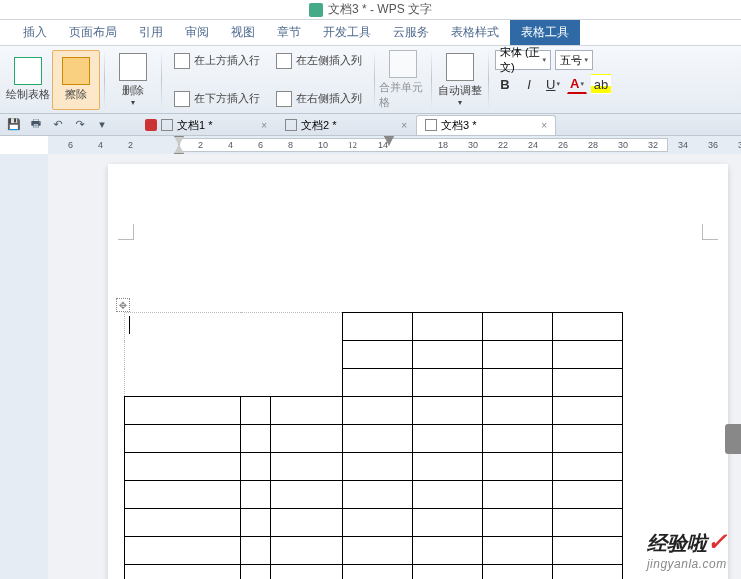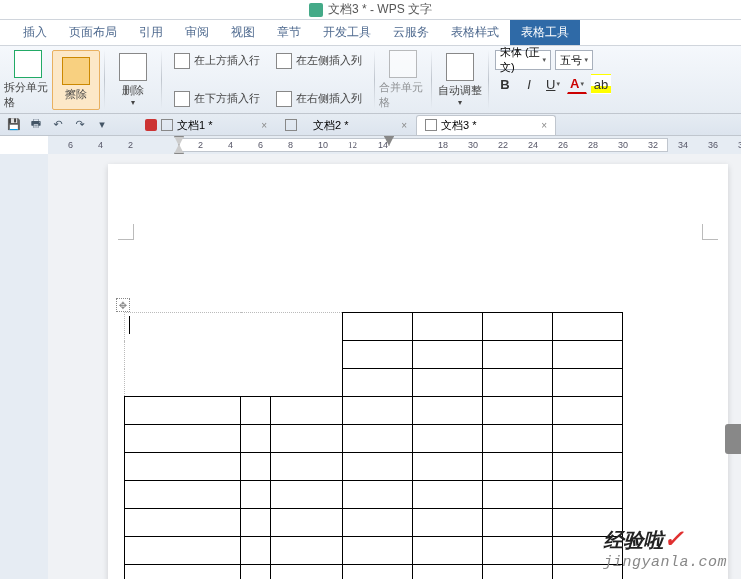--- a/index.html
+++ b/index.html
@@ -61,21 +61,21 @@
 .word-table { position: absolute; top: 148px; left: 16px; border-collapse: collapse; }
 .word-table td { border: 1px solid #000; height: 28px; padding: 0 4px; font-size: 12px; vertical-align: top; }
 .word-table td.erased { border: 1px dotted #bbb; }
 .cursor-line { display: inline-block; width: 1px; height: 18px; background: #000; vertical-align: top; margin-top: 3px; }
 
 .side-handle { position: absolute; right: 0; top: 270px; width: 16px; height: 30px; background: #888; border-radius: 3px 0 0 3px; }
 
 .watermark { position: absolute; right: 14px; bottom: 8px; text-align: left; pointer-events: none; }
 .watermark .l1 { font-size: 20px; font-weight: bold; color: #222; font-style: italic; }
 .watermark .l1 .chk { color: #e03030; font-size: 24px; }
-.watermark .l2 { font-size: 15px; color: #888; font-style: italic; letter-spacing: 0.5px; font-family: Liberation Mono, monospace; }
+.watermark .l2 { font-size: 12px; color: #888; font-style: italic; letter-spacing: 0.5px; }
 </style>
 </head>
 <body>
 
 <div class="title-bar">
   <span class="wps-icon"></span>
   <span>文档3 *</span>
   <span>&nbsp;-&nbsp;</span>
   <span>WPS 文字</span>
 </div>
@@ -90,21 +90,21 @@
   <div class="m-item">开发工具</div>
   <div class="m-item">云服务</div>
   <div class="m-item">表格样式</div>
   <div class="m-item active">表格工具</div>
 </div>
 
 <div class="ribbon">
   <div class="group">
     <div class="big-btn">
       <div class="ico" style="border-color:#2a6;"></div>
-      <div class="lbl">拆分单元格</div>
+      <div class="lbl">绘制表格</div>
     </div>
     <div class="big-btn hover">
       <div class="ico" style="background:#f8d080;border-color:#c80;"></div>
       <div class="lbl">擦除</div>
     </div>
   </div>
   <div class="sep"></div>
   <div class="group">
     <div class="big-btn">
       <div class="ico"></div>
@@ -191,21 +191,21 @@
   <div class="doc-tabs">
     <div class="doc-tab">
       <span style="display:flex;align-items:center;gap:4px">
           <span class="wico red"></span>
           <span style="width:12px;height:12px;border:1px solid #888"></span>
           <span>文档1 *</span>
         </span>
       <span class="close">×</span>
     </div>
     <div class="doc-tab">
-      <span style="display:flex;align-items:center;gap:16px">
+      <span style="display:flex;align-items:center;gap:4px">
           <span style="width:12px;height:12px;border:1px solid #888"></span>
           <span>文档2 *</span>
         </span>
       <span class="close">×</span>
     </div>
     <div class="doc-tab active">
       <span style="display:flex;align-items:center;gap:4px">
           <span style="width:12px;height:12px;border:1px solid #888"></span>
           <span>文档3 *</span>
         </span>

